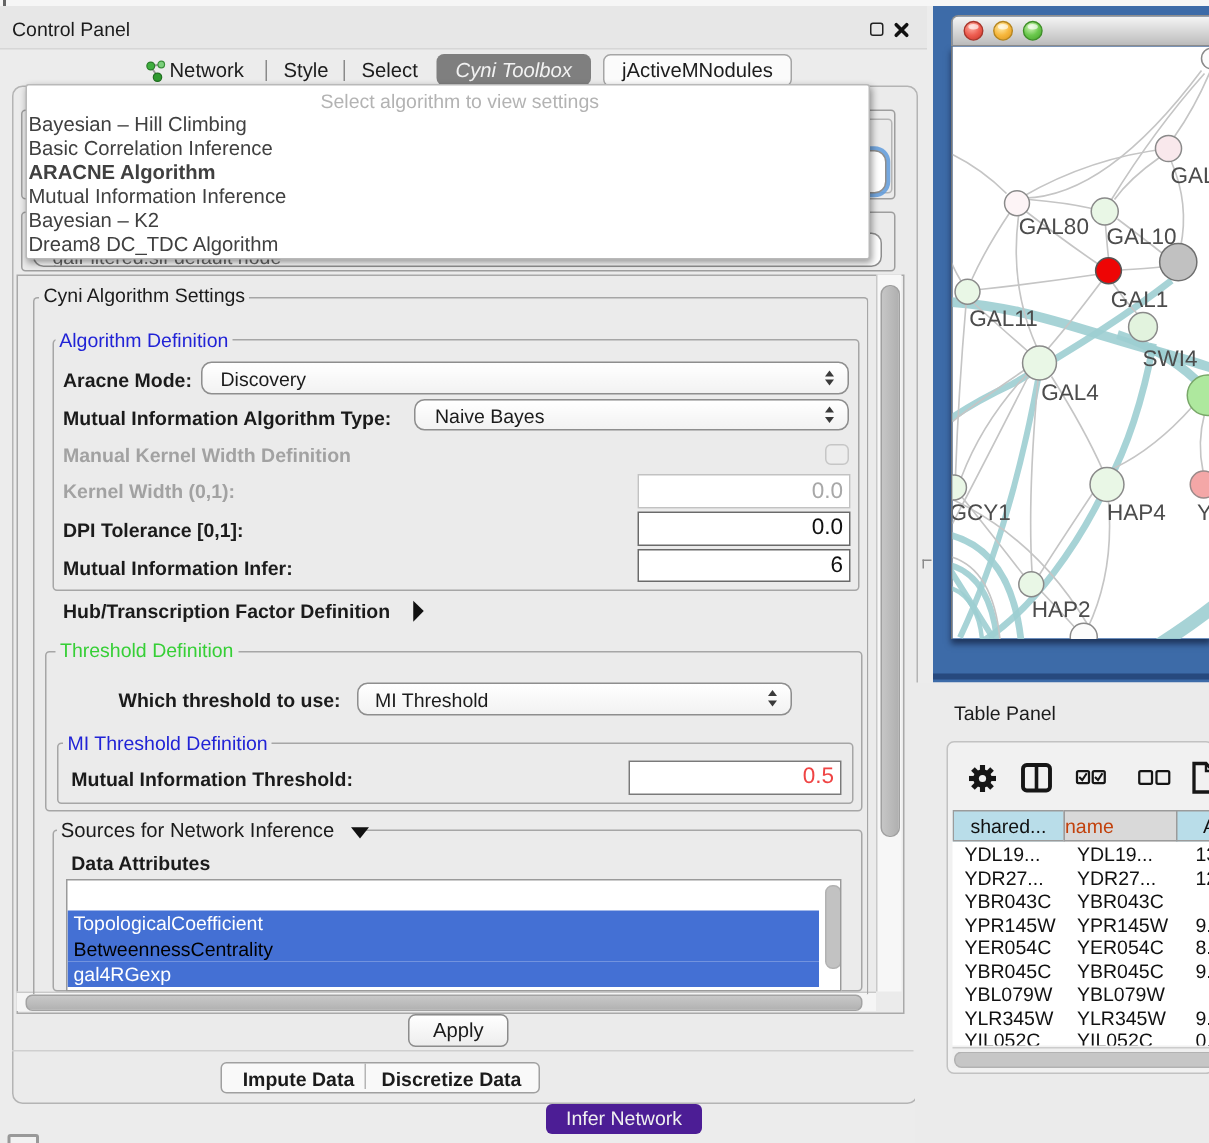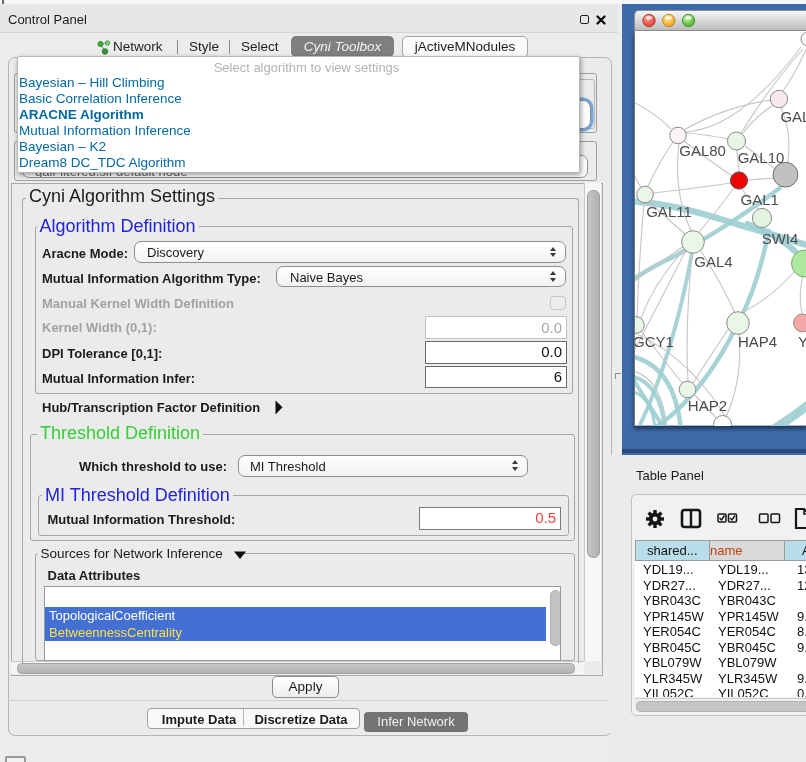--- a/index.html
+++ b/index.html
@@ -1,19 +1,19 @@
 <!DOCTYPE html>
 <html><head>
 <meta charset="utf-8">
 <style>
   html,body{margin:0;padding:0;}
   body{width:806px;height:762px;background:#ececec;font-family:"Liberation Sans",sans-serif;position:relative;overflow:hidden;}
   .abs{position:absolute;}
   .bold{font-weight:bold;}
-  .grouplabel{position:absolute;background:#ebebeb;padding:0 3px;font-size:18px;line-height:13px;}
+  .grouplabel{position:absolute;background:#ebebeb;padding:0 3px;font-size:13px;line-height:13px;}
 </style>
 </head>
 <body>
 
 <div class="abs" style="left:0;top:0;width:806px;height:4px;background:#f6f6f6;"></div>
 <div class="abs" style="left:2px;top:0;width:2px;height:6px;background:#666;"></div>
 
 <div class="abs" style="left:0;top:4px;width:618px;height:28px;background:#e7e7e7;border-bottom:1px solid #d6d6d6;"></div>
 <div class="abs" style="left:8px;top:12px;font-size:13px;color:#1c1c1c;">Control Panel</div>
 
@@ -100,41 +100,42 @@
 
 <div class="abs" style="left:34.5px;top:553px;width:538px;height:106px;border:1px solid #a6a6a6;border-radius:3px;"></div>
 <div class="grouplabel" style="left:37.5px;top:547px;color:#1b1b1b;padding-right:20px;font-size:13.5px;">Sources for Network Inference</div>
 <svg class="abs" style="left:233px;top:550px;" width="14" height="10" viewBox="0 0 14 10">
     <path d="M1,1.5 L13,1.5 L7,9 Z" fill="#111"></path>
   </svg>
 <div class="abs bold" style="left:47.5px;top:568px;font-size:13px;color:#1b1b1b;">Data Attributes</div>
 
 <div class="abs" style="left:44px;top:586px;width:514.5px;height:72.5px;background:#fff;border:1px solid #9a9a9a;overflow:hidden;">
   <div style="position:absolute;left:0;top:19.5px;width:501px;height:17px;background:#4470d4;color:#fff;font-size:13px;line-height:17px;padding-left:4px;box-sizing:border-box;">TopologicalCoefficient</div>
-  <div style="position:absolute;left:0;top:36.5px;width:501px;height:17px;background:#4470d4;color:#fde047;font-size:13px;line-height:17px;padding-left:4px;box-sizing:border-box;">BetweennessCentrality</div>
+  <div style="position:absolute;left:0;top:36.5px;width:501px;height:17px;background:#4470d4;color:#000000;font-size:13px;line-height:17px;padding-left:4px;box-sizing:border-box;">BetweennessCentrality</div>
+  <div style="position:absolute;left:0;top:53.5px;width:501px;height:17px;background:#4470d4;color:#fff;font-size:13px;line-height:17px;padding-left:4px;box-sizing:border-box;">gal4RGexp</div>
   <div style="position:absolute;left:505px;top:2.5px;width:8.5px;height:54.5px;background:#c2c2c2;border:1px solid #b2b2b2;border-radius:5px;"></div>
 </div>
 
 <div class="abs" style="left:272px;top:676px;width:65px;height:20px;background:linear-gradient(180deg,#ffffff,#ededed);border:1px solid #8c8c8c;border-radius:5px;font-size:13.5px;color:#1b1b1b;text-align:center;line-height:20px;">Apply</div>
 
 <div class="abs" style="left:8px;top:699.5px;width:601px;height:1px;background:#cfcfcf;"></div>
 
 <div class="abs" style="left:146.5px;top:708px;width:211px;height:19px;background:#f9f9f9;border:1px solid #a0a0a0;border-radius:4px;"></div>
 <div class="abs" style="left:243px;top:709px;width:1px;height:17px;background:#b5b5b5;"></div>
 <div class="abs bold" style="left:155px;top:712px;width:88px;text-align:center;font-size:13px;color:#1b1b1b;">Impute Data</div>
 <div class="abs bold" style="left:247px;top:712px;width:108px;text-align:center;font-size:13px;color:#1b1b1b;">Discretize Data</div>
-<div class="abs" style="left:364px;top:712px;width:104px;height:20px;background:#737373;border-radius:4px;color:#f0f0f0;font-size:13px;text-align:center;line-height:20px;">Infer Network</div>
+<div class="abs" style="left:364px;top:736px;width:104px;height:20px;background:#4c1d95;border-radius:4px;color:#f0f0f0;font-size:13px;text-align:center;line-height:20px;">Infer Network</div>
 
 <div class="abs" style="left:5px;top:756px;width:17px;height:14px;background:#f2f2f2;border:2px solid #999;border-radius:2px;"></div>
 
 <div class="abs" style="left:615px;top:373px;width:5px;height:5px;border-top:1.5px solid #8a8a8a;border-left:1.5px solid #8a8a8a;"></div>
 
 <div class="abs" style="left:17px;top:56px;width:561px;height:114.5px;background:#fff;border:1px solid #b9b9b9;border-radius:2px;box-shadow:1px 2px 5px rgba(0,0,0,0.4);"></div>
 <div class="abs" style="left:26px;top:60px;width:561px;text-align:center;font-size:13px;color:#b3b3b3;">Select algorithm to view settings</div>
-<div class="abs" style="left:19px;top:75px;font-size:13.5px;color:#0369a1;line-height:15.9px;">
+<div class="abs" style="left:19px;top:75px;font-size:13.5px;color:#404040;line-height:15.9px;">
 Bayesian – Hill Climbing<br>
 Basic Correlation Inference<br>
 <span class="bold">ARACNE Algorithm</span><br>
 Mutual Information Inference<br>
 Bayesian – K2<br>
 Dream8 DC_TDC Algorithm
 </div>
 
 <div class="abs" style="left:622px;top:4px;width:184px;height:451px;background:#3d6ba8;"></div>
 <div class="abs" style="left:622px;top:449px;width:184px;height:4px;background:#27497e;"></div>

